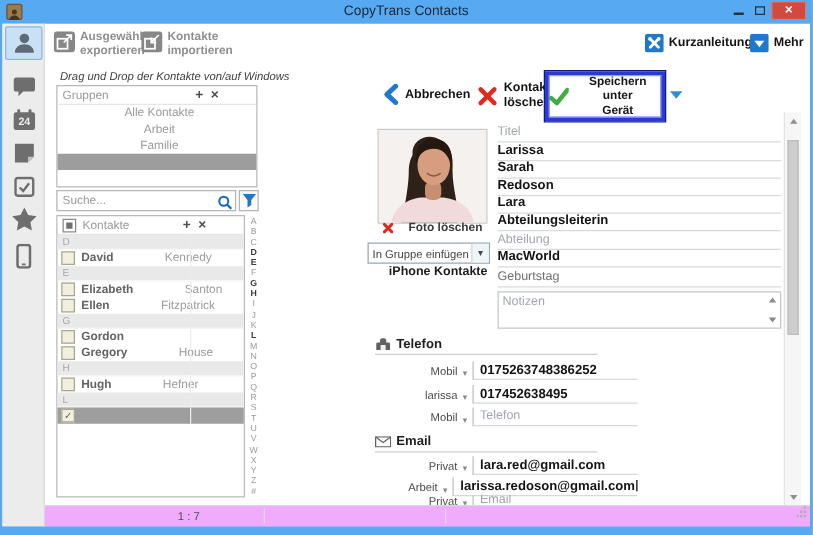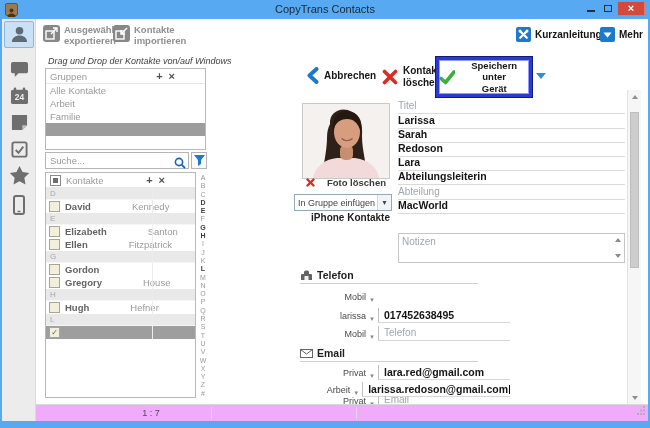--- a/index.html
+++ b/index.html
@@ -26,21 +26,21 @@
   
   .tb-btn{position:absolute;display:flex;align-items:flex-start;gap:4px;cursor:default;}
   .tb-label{font-size:9.5px;font-weight:bold;color:#8f8f8f;line-height:1.15;}
   .tb-label2{font-size:10px;font-weight:bold;color:#141414;line-height:15px;}
 
   
   .hint{position:absolute;left:48px;top:56px;font-size:9px;font-style:italic;color:#3f3f3f;}
   .panel-box{position:absolute;background:#fff;border:1px solid #b9b9b9;box-sizing:border-box;}
   .list-head{height:14px;border-bottom:1px solid #e6e6e6;display:flex;align-items:center;padding:0 4px;font-size:9.5px;color:#9a9a9a;}
   .head-glyphs{margin-left:auto;margin-right:26px;display:flex;gap:6px;font-size:11px;font-weight:bold;color:#4f4f4f;line-height:12px;}
-  .g-item{height:13px;line-height:13px;padding-left:4px;font-size:9.5px;color:#9a9a9a;}
+  .g-item{height:13px;line-height:13px;padding-left:4px;font-size:9.5px;color:#9a9a9a;text-align:center;}
   .g-sel{height:13px;background:#9d9d9d;}
   .search{position:absolute;left:45px;top:152px;width:144px;height:17px;border:1px solid #b5b5b5;box-sizing:border-box;font-family:"Liberation Sans",sans-serif;font-size:9.5px;color:#666;padding:0 16px 0 4px;outline:none;}
   .search::placeholder{color:#9a9a9a;}
   .mag{position:absolute;left:174px;top:155px;}
   .filter-btn{position:absolute;left:191px;top:152px;width:16px;height:17px;border:1px solid #b5b5b5;background:#fbfbfb;box-sizing:border-box;display:flex;align-items:center;justify-content:center;}
   .cb-head{width:9px;height:9px;border:1px solid #8a8a8a;background:#fff;margin-right:5px;position:relative;}
   .cb-head::after{content:"";position:absolute;left:2px;top:2px;width:5px;height:5px;background:#6f6f6f;}
   .c-letter{height:11px;line-height:11px;background:#e9e9e9;color:#a8a8a8;font-size:8px;padding-left:4px;border-bottom:1px solid #f6f6f6;position:relative;}
   .c-row{height:13px;display:flex;align-items:center;font-size:9.5px;position:relative;}
   .c-row::after,.c-letter::after{content:"";position:absolute;right:42px;top:0;bottom:0;border-left:1px solid #ececec;}
@@ -378,38 +378,40 @@
   <div class="account">iPhone Kontakte</div>
 
   <div class="field" style="top:99px;"><span class="ph">Titel</span></div>
   <div class="field" style="top:114px;"><span class="val">Larissa</span></div>
   <div class="field" style="top:128px;"><span class="val">Sarah</span></div>
   <div class="field" style="top:142px;"><span class="val">Redoson</span></div>
   <div class="field" style="top:156px;"><span class="val">Lara</span></div>
   <div class="field" style="top:170px;"><span class="val">Abteilungsleiterin</span></div>
   <div class="field" style="top:185px;"><span class="ph">Abteilung</span></div>
   <div class="field" style="top:199px;"><span class="val">MacWorld</span></div>
+  <div class="field" style="top:215px;"><span class="ph ph-dark">Geburtstag</span></div>
 
   <div class="notes">
     <span class="ph">Notizen</span>
     <span class="n-up"></span>
     <span class="n-dn"></span>
   </div>
 
   <div class="sec-head" style="top:269px;">
     <svg width="13" height="11" viewBox="0 0 13 11">
         <path d="M1 10V5a1 1 0 011-1h2V2.2A1.7 1.7 0 015.7.5h1.6A1.7 1.7 0 019 2.2V4h2a1 1 0 011 1v5z" fill="#636363"></path>
         <rect x="4.5" y="6" width="4" height="4" fill="#f4f1ee"></rect>
       </svg>
     <span>Telefon</span>
   </div>
   <div class="sec-line" style="top:283px;"></div>
   <div class="prow" style="top:288px;">
     <span class="plabel">Mobil</span>
     <span class="parr"></span>
+    <span class="pval val">0175263748386252</span>
   </div>
   <div class="prow" style="top:307px;">
     <span class="plabel">larissa</span>
     <span class="parr"></span>
     <span class="pval val">017452638495</span>
   </div>
   <div class="prow" style="top:325px;">
     <span class="plabel">Mobil</span>
     <span class="parr"></span>
     <span class="pval ph">Telefon</span>

